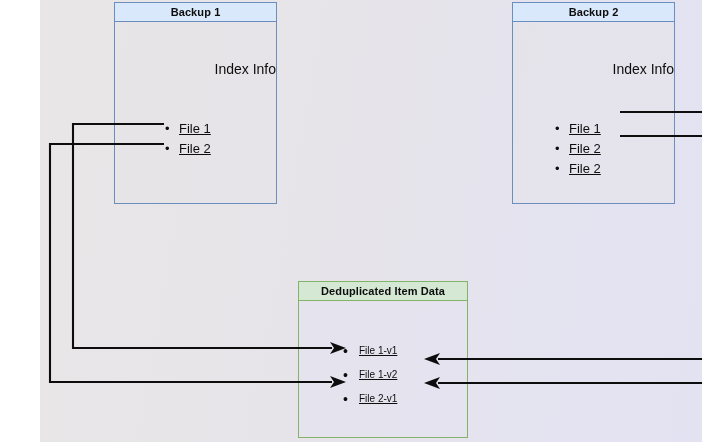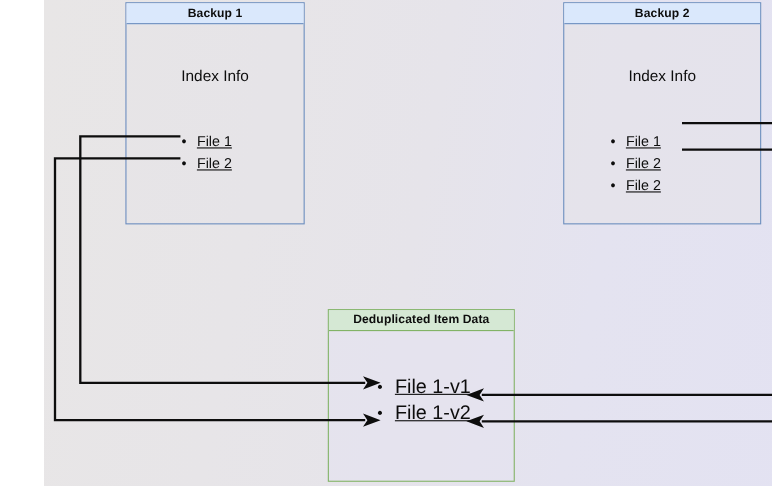--- a/index.html
+++ b/index.html
@@ -40,28 +40,28 @@
     border-bottom: 1px solid #6c8ebf;
     letter-spacing: 0.1px;
   }
   .node .node-body {
     position: relative;
     height: calc(100% - 19px);
   }
 
   
   #backup1 { left: 74px;  top: 2px; width: 163px; height: 202px; }
-  #backup2 { left: 472px; top: 2px; width: 180px; height: 202px; }
+  #backup2 { left: 472px; top: 2px; width: 163px; height: 202px; }
 
   .index-label {
     position: absolute;
     left: 0;
     right: 0;
     top: 39px;
-    text-align: center;
+    text-align: right;
     font-size: 14px;
     color: #0d0d0d;
   }
 
   .file-list {
     position: absolute;
     margin: 0;
     padding: 0;
     list-style: none;
   }
@@ -94,21 +94,21 @@
     width: 170px;
     height: 157px;
     border-color: #82b366;
     background: rgba(228,227,240,0.6);
   }
   #dedup .node-header {
     background: #d5e8d4;
     border-bottom-color: #82b366;
   }
   #dedup .file-list { left: 42px; top: 38px; }
-  #dedup .file-list li { font-size: 18px; line-height: 24px; padding-left: 18px; }
+  #dedup .file-list li { font-size: 10px; line-height: 24px; padding-left: 18px; }
   #dedup .file-list li::before { font-size: 14px; line-height: 24px; }
 
   
   #wires {
     position: absolute;
     left: 0; top: 0;
     width: 702px;
     height: 442px;
     pointer-events: none;
   }
@@ -148,20 +148,21 @@
       </ul>
     </div>
   </div>
 
   <div class="node" id="dedup">
     <div class="node-header">Deduplicated Item Data</div>
     <div class="node-body">
       <ul class="file-list">
         <li>File 1-v1</li>
         <li>File 1-v2</li>
+        <li>File 2-v1</li>
       </ul>
     </div>
   </div>
 
   <svg id="wires" viewBox="0 0 702 442">
 
     <path class="wire" d="M 124,124 L 33,124 L 33,348 L 292,348"></path>
     <polygon class="arrowhead" points="306,348 290,342 294,348 290,354"></polygon>
 
     <path class="wire" d="M 124,144 L 10,144 L 10,382 L 292,382"></path>

